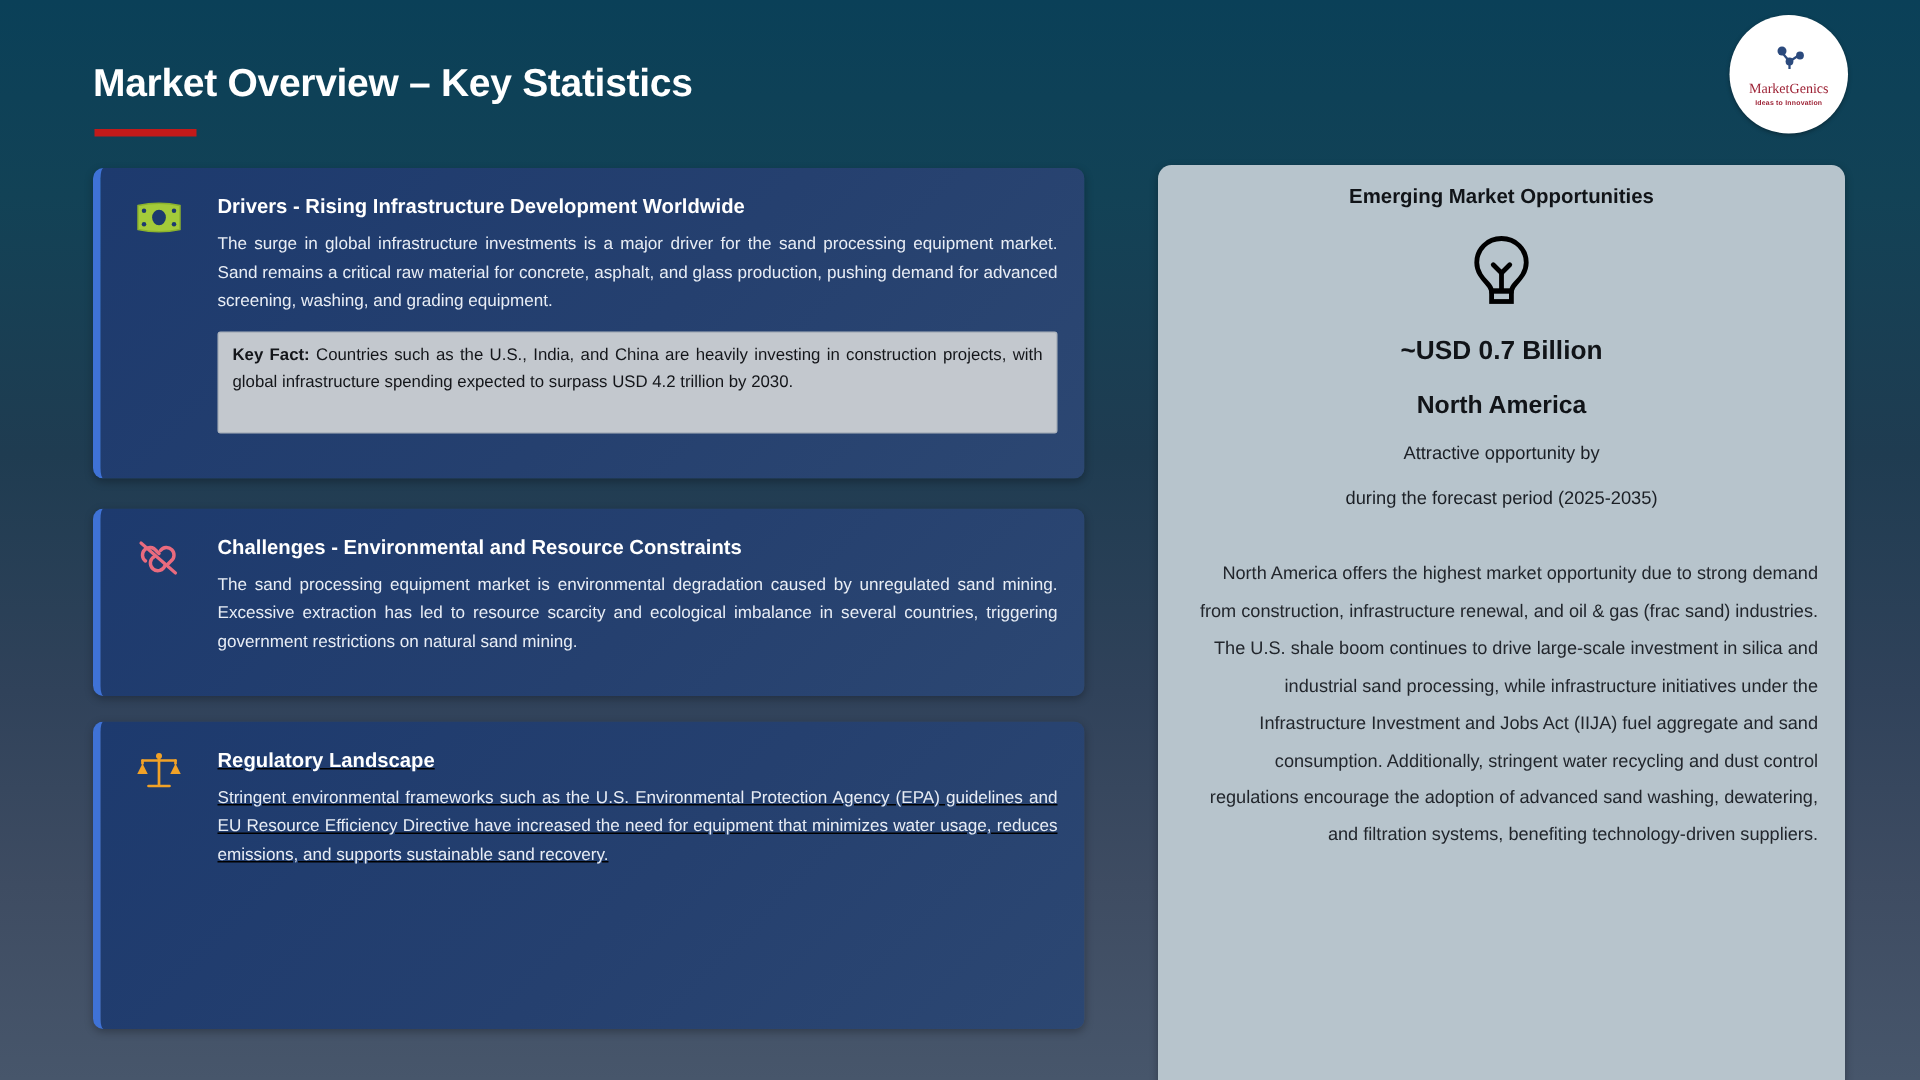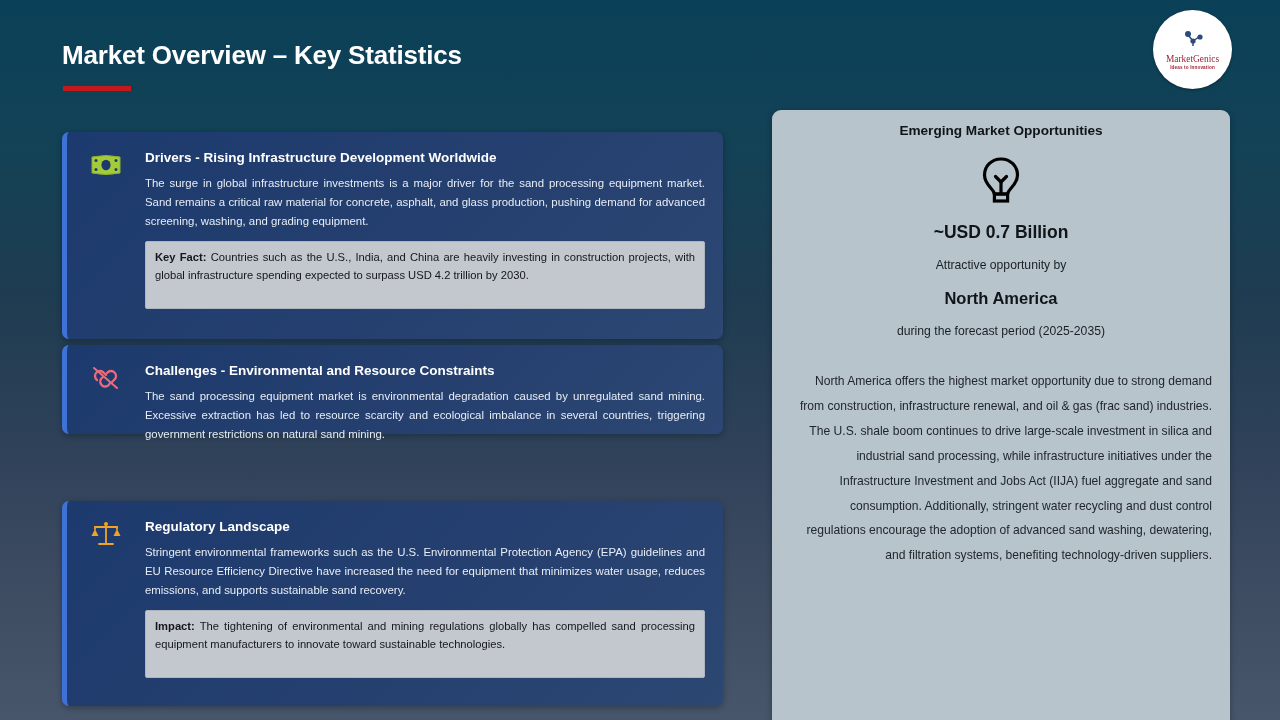--- a/index.html
+++ b/index.html
@@ -43,25 +43,24 @@
   }
 
   
   .card {
     position:absolute; left:62px; width:661px;
     background:linear-gradient(135deg,#1d3a6e 0%,#25406f 55%,#2c4772 100%);
     border-left:5px solid #3f72d6;
     border-radius:7px;
     box-shadow:0 2px 6px rgba(0,0,0,.28);
     padding:14px 18px 14px 18px;
-    margin-top:20px;
   }
   #card-drivers     { top:112px; height:207px; }
-  #card-challenges  { top:325px; height:89px;padding-left:18px; }
-  #card-regulatory  { top:481px; height:205px; }
+  #card-challenges  { top:339px; height:125px;padding-left:18px; }
+  #card-regulatory  { top:481px; height:205px;text-decoration:underline; }
 
   .card-icon {
     position:absolute; left:22px; top:18px;
     width:34px; height:30px;
     display:flex; align-items:center; justify-content:center;
   }
   .card-body { margin-left:60px; }
   .card-title {
     font-size:13.5px; font-weight:bold; color:#ffffff;
     margin-top:4px; margin-bottom:8px; line-height:1.15;
@@ -169,32 +168,31 @@
         <line x1="26" y1="7" x2="26" y2="9"></line>
       </g>
       <circle cx="15" cy="4" r="2" fill="#f2a227"></circle>
       <path d="M0.5 16 L4 9 L7.5 16 Z" fill="#f2a227"></path>
       <path d="M22.5 16 L26 9 L29.5 16 Z" fill="#f2a227"></path>
     </svg>
   </span>
   <div class="card-body">
     <div class="card-title">Regulatory Landscape</div>
     <div class="card-text">Stringent environmental frameworks such as the U.S. Environmental Protection Agency (EPA) guidelines and EU Resource Efficiency Directive have increased the need for equipment that minimizes water usage, reduces emissions, and supports sustainable sand recovery.</div>
-    <div class="callout"><b>Impact:</b><span> The tightening of environmental and mining regulations globally has compelled sand processing equipment manufacturers to innovate toward sustainable technologies.</span></div>
   </div>
 </div>
 
 <div id="right-panel">
   <div id="panel-title">Emerging Market Opportunities</div>
   <div id="bulb-wrap">
     <svg width="46" height="50" viewBox="0 0 46 50">
       <path d="M23 3 C13.5 3 6.5 10.3 6.5 19 C6.5 25.3 10.4 29.6 13.6 33 C15.4 34.9 16.2 36.4 16.4 38 L29.6 38 C29.8 36.4 30.6 34.9 32.4 33 C35.6 29.6 39.5 25.3 39.5 19 C39.5 10.3 32.5 3 23 3 Z" fill="none" stroke="#000" stroke-width="3.2"></path>
       <rect x="16.4" y="38" width="13.2" height="7" fill="none" stroke="#000" stroke-width="3.2"></rect>
       <path d="M17.5 20.5 L23 26 L28.5 20.5" fill="none" stroke="#000" stroke-width="3.2" stroke-linecap="round" stroke-linejoin="round"></path>
       <line x1="23" y1="26" x2="23" y2="38" stroke="#000" stroke-width="3.2"></line>
     </svg>
   </div>
   <div id="panel-value">~USD 0.7 Billion</div>
+  <div id="panel-region">North America</div>
   <div id="panel-sub1">Attractive opportunity by</div>
-  <div id="panel-region">North America</div>
   <div id="panel-sub2">during the forecast period (2025-2035)</div>
   <div id="panel-paragraph">North America offers the highest market opportunity due to strong demand from construction, infrastructure renewal, and oil &amp; gas (frac sand) industries. The U.S. shale boom continues to drive large-scale investment in silica and industrial sand processing, while infrastructure initiatives under the Infrastructure Investment and Jobs Act (IIJA) fuel aggregate and sand consumption. Additionally, stringent water recycling and dust control regulations encourage the adoption of advanced sand washing, dewatering, and filtration systems, benefiting technology-driven suppliers.</div>
 </div>
 
 </body></html>

